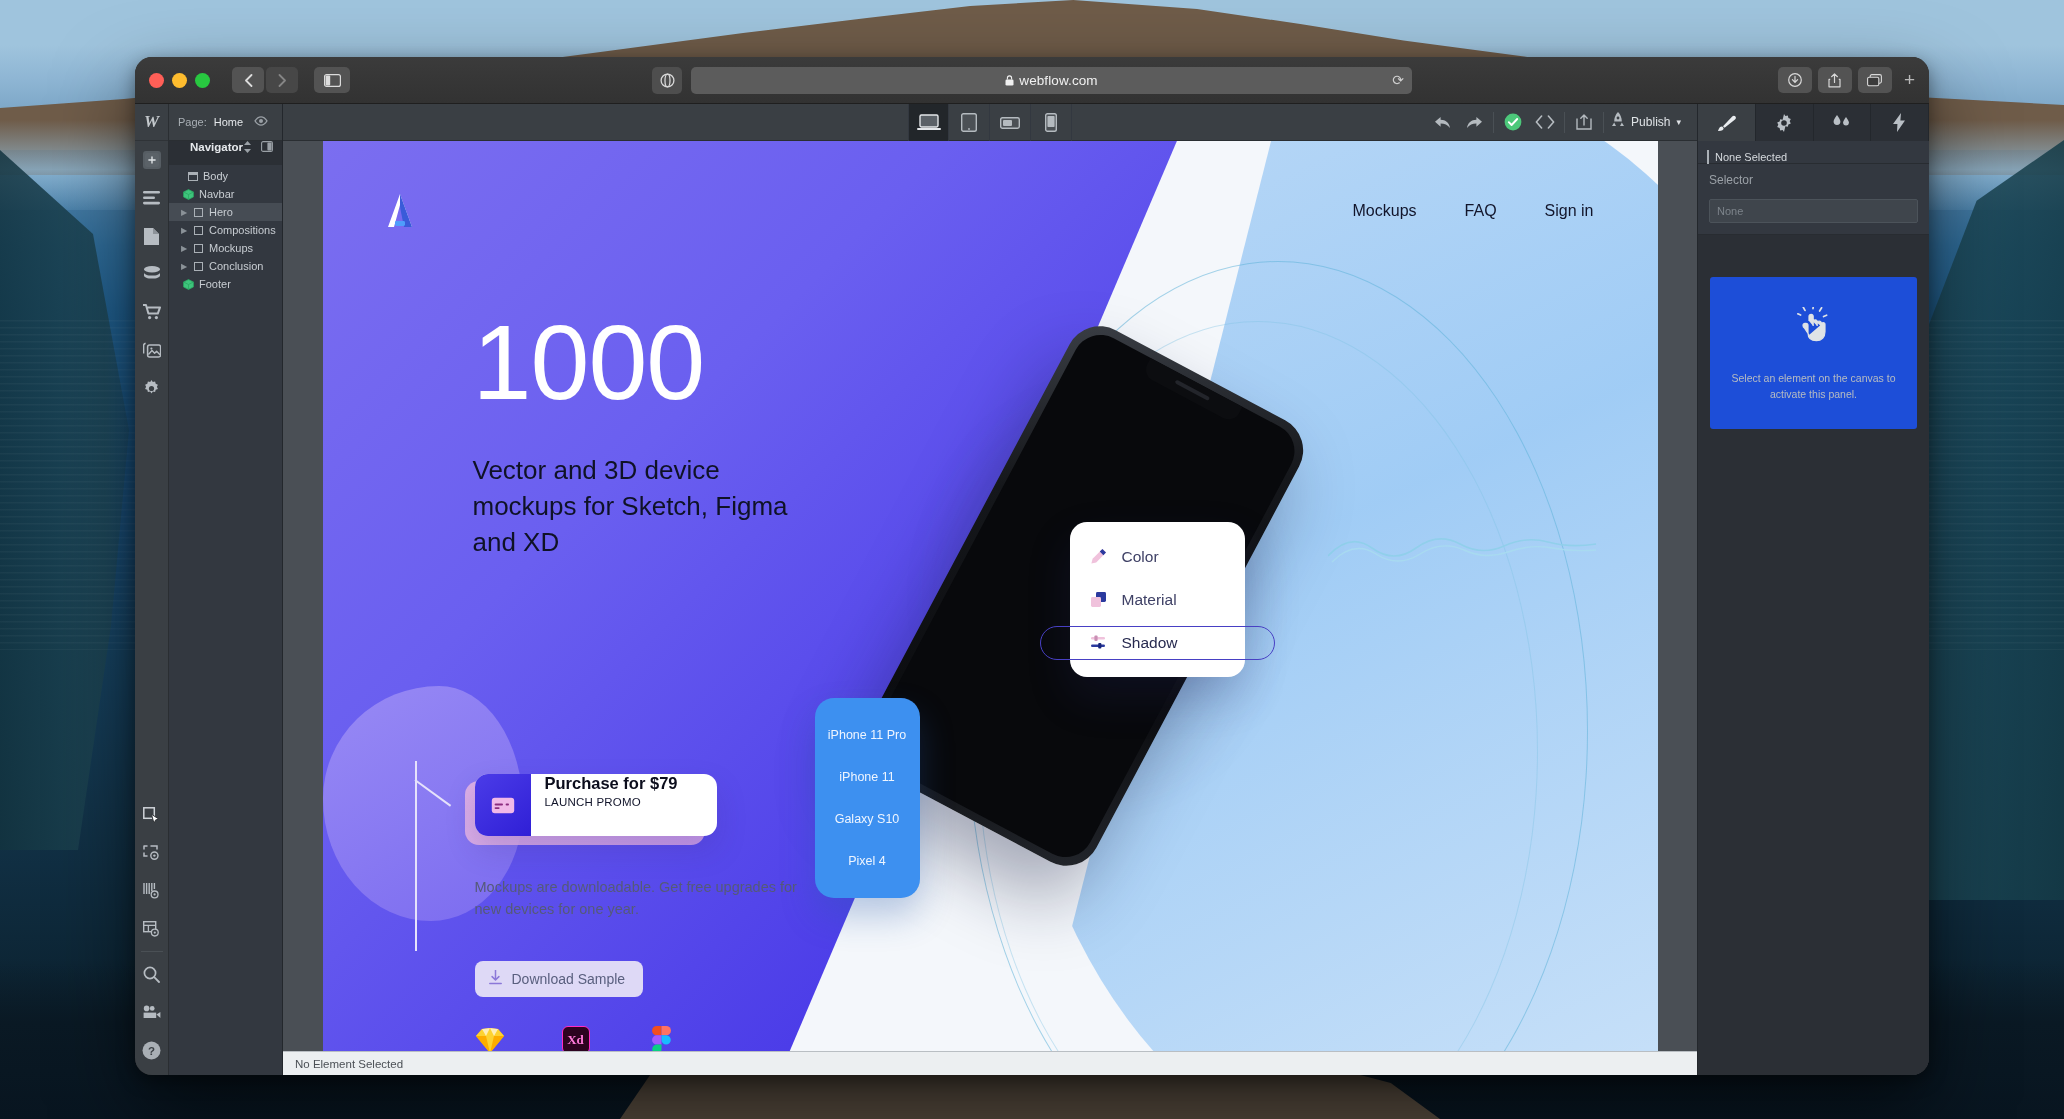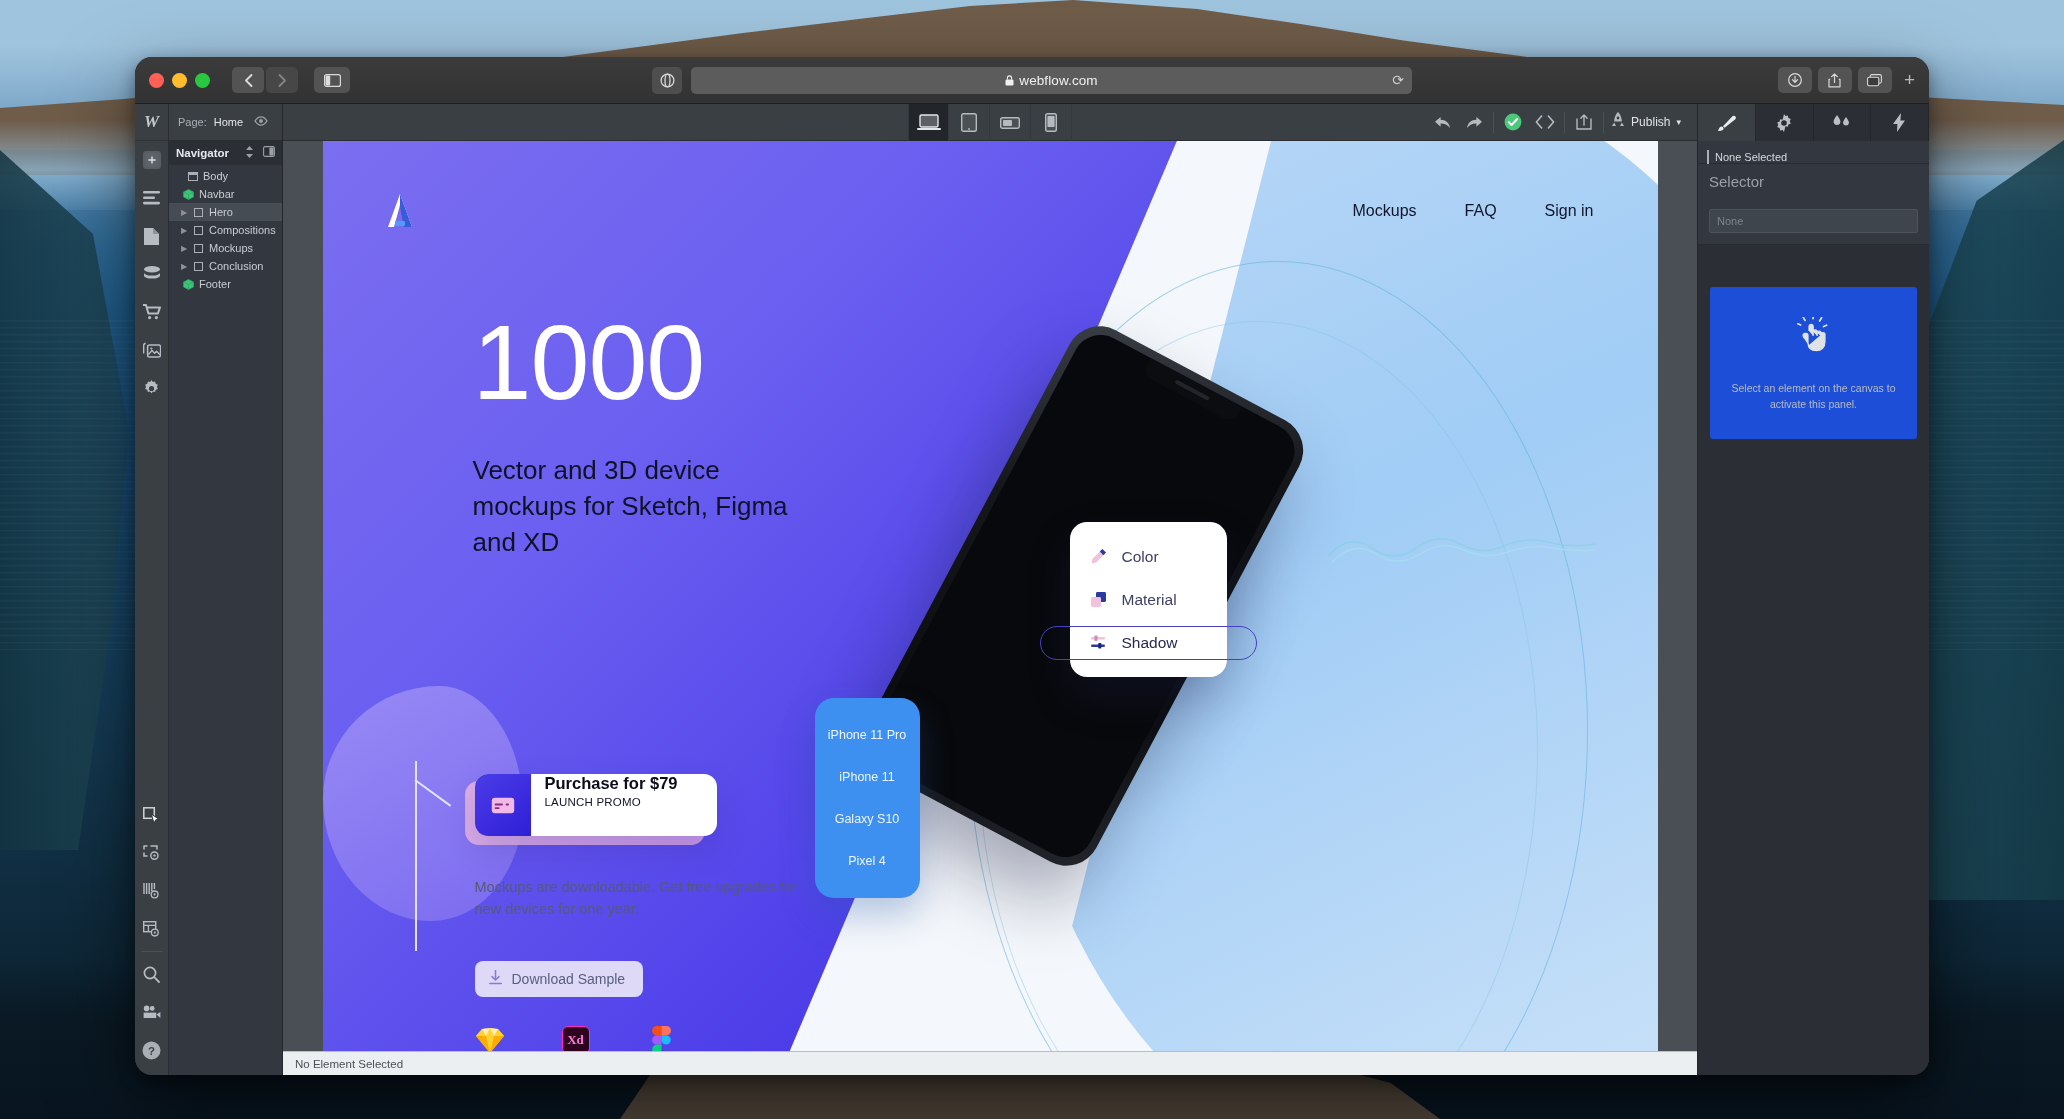--- a/index.html
+++ b/index.html
@@ -186,22 +186,22 @@
     padding: 8px 9px;
     border-bottom: 1px solid #2a2e32;
     color: #a9afb5; font-size: 11px;
     white-space: nowrap;
   }
   .page-bar .pg-val { color: #e4e7ea; }
   .page-bar .eye { margin-left: 4px; color: #9aa0a6; }
   .nav-head {
     height: 24px; flex: 0 0 24px;
     background: #2b2f35;
-    display: flex; align-items: center;
-    padding: 0 7px;
+    display: flex; align-items: flex-start;
+    padding: 0 21px;
     color: #e6e9ec; font-size: 11.5px; font-weight: 700;
   }
   .nav-head .sp { margin-left: auto; display: flex; gap: 9px; color: #9aa0a6; }
   .tree { padding-top: 2px; font-size: 11px; color: #c8cdd2; }
   .tnode {
     height: 18px; display: flex; align-items: center; gap: 5px;
     padding-left: 6px;
   }
   .tnode.sel { background: #464c54; }
   .tnode .arr { width: 7px; color: #8b9298; font-size: 8px; }
@@ -269,21 +269,21 @@
     color: #b9bfc5; border-right: 1px solid #23272c;
   }
   .rp-tab.active { background: #3a3f44; color: #e9ecef; }
   .rp-sel {
     height: 23px; flex: 0 0 23px;
     display: flex; align-items: flex-end; gap: 6px;
     padding: 0 9px; color: #d6dade; font-size: 11px;
     background: #333840; border-bottom: 1px solid #282c31;
   }
   .rp-section { padding: 9px 11px 11px; border-bottom: 1px solid #282c31; }
-  .rp-label { color: #9aa0a6; font-size: 15px; margin-bottom: 19px; }
+  .rp-label { color: #9aa0a6; font-size: 12px; margin-bottom: 12px; }
   .rp-input {
     height: 24px; background: #3f454c; border: 1px solid #4c535a; border-radius: 2px;
     display: flex; align-items: center; padding: 0 7px;
     color: #7d848b; font-size: 11px;
   }
   .rp-empty {
     margin: 42px 12px 0;
     background: #1d4ed8; border-radius: 3px;
     padding: 30px 18px 26px;
     text-align: center;
@@ -418,21 +418,21 @@
     width: 105px; height: 200px;
     background: #3d90f0; border-radius: 19px;
     box-shadow: 0 18px 34px rgba(40,90,170,.3);
     display: flex; flex-direction: column; justify-content: space-around;
     align-items: center; padding: 16px 0;
   }
   .devices-card span { color: #eef5ff; font-size: 12.5px; }
 
   .menu-card {
     position: absolute; left: 747px; top: 381px;
-    width: 157px; height: 155px;
+    width: 175px; height: 155px;
     background: #fff; border-radius: 17px;
     box-shadow: 0 20px 44px rgba(40,45,110,.2);
     padding: 13px 0;
     display: flex; flex-direction: column; justify-content: space-around;
   }
   .menu-row {
     display: flex; align-items: center; gap: 15px;
     padding: 6px 20px; position: relative;
   }
   .menu-row span { font-size: 15.5px; color: #3f4166; font-weight: 500; }

